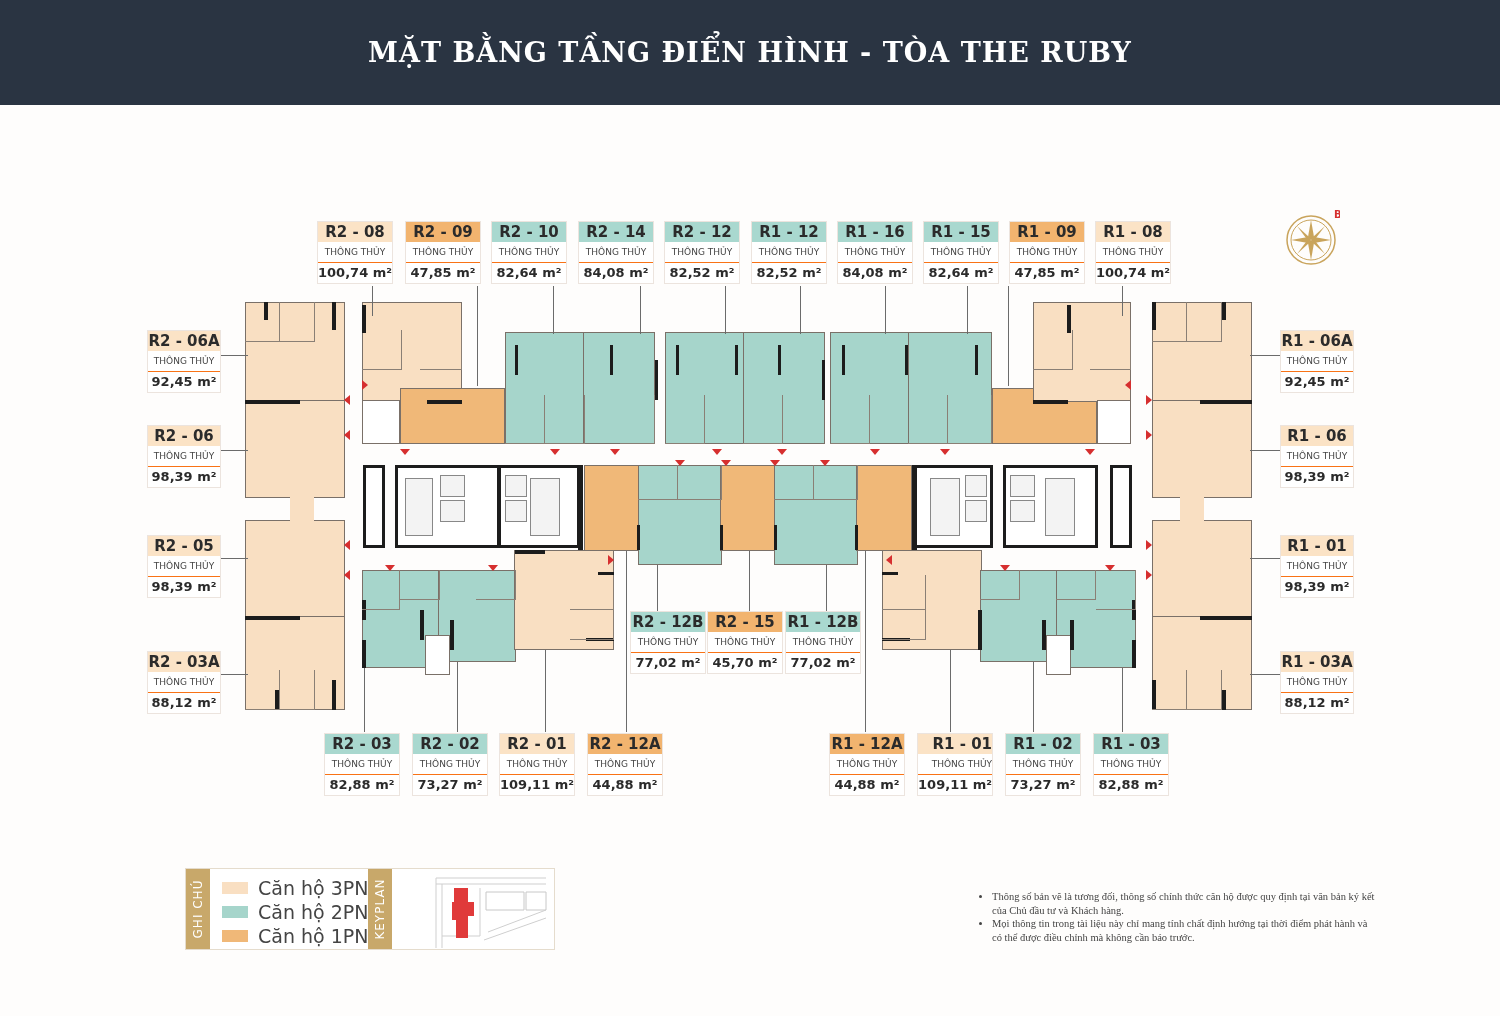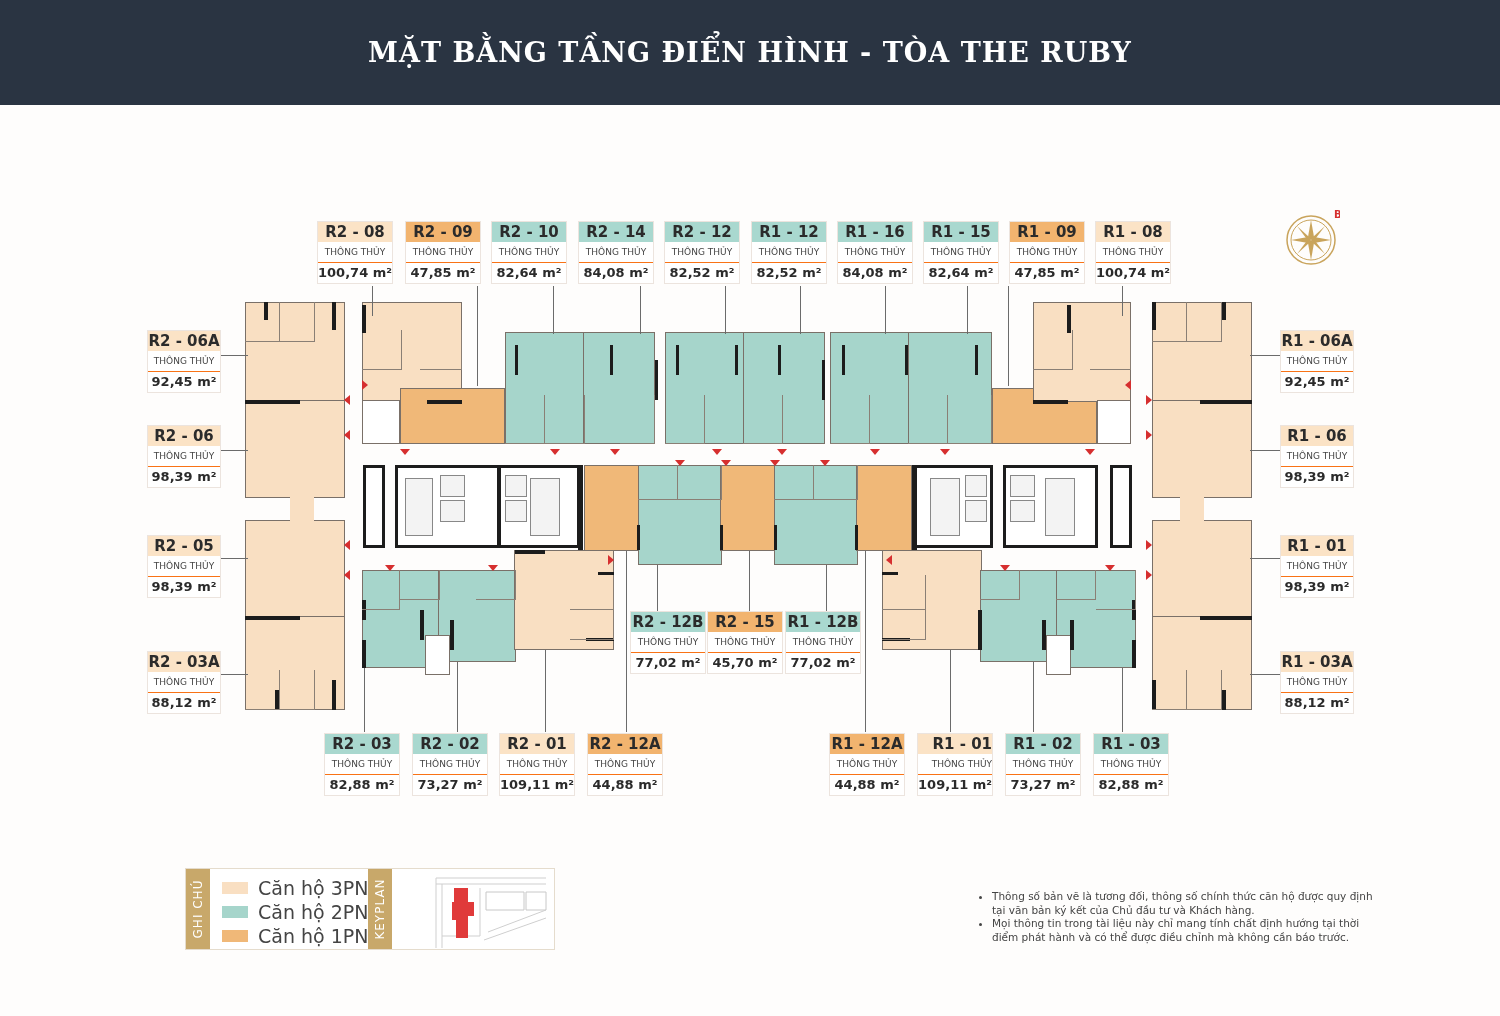--- a/index.html
+++ b/index.html
@@ -31,21 +31,21 @@
   .legend{position:absolute;left:185px;top:868px;width:370px;height:82px;border:1px solid #e5dccd;background:#fff;box-sizing:border-box;}
   .legend .tab{position:absolute;top:0;bottom:0;width:24px;background:#c8a86a;color:#fff;font-size:12px;display:flex;align-items:center;justify-content:center;}
   .legend .tab span{transform:rotate(-90deg);white-space:nowrap;letter-spacing:1px;}
   .legend .items{position:absolute;left:36px;top:7px;}
   .legend .item{display:flex;align-items:center;height:24px;}
   .legend .sw{width:26px;height:12px;margin-right:10px;}
   .legend .txt{font-size:19px;color:#444;}
   .keyplan{position:absolute;left:210px;top:1px;width:158px;height:78px;}
   .notes{position:absolute;left:970px;top:890px;width:410px;font-size:10.5px;color:#444;line-height:13.5px;}
   .notes ul{margin:0;padding-left:22px;}
-  .notes li{margin:0;}
+  .notes li{margin:0;font-family:Liberation Serif, serif;}
 </style>
 </head>
 <body>
 
 <div class="header">
   <h1>MẶT BẰNG TẦNG ĐIỂN HÌNH - TÒA THE RUBY</h1>
 </div>
 
 <div class="plan">
 

